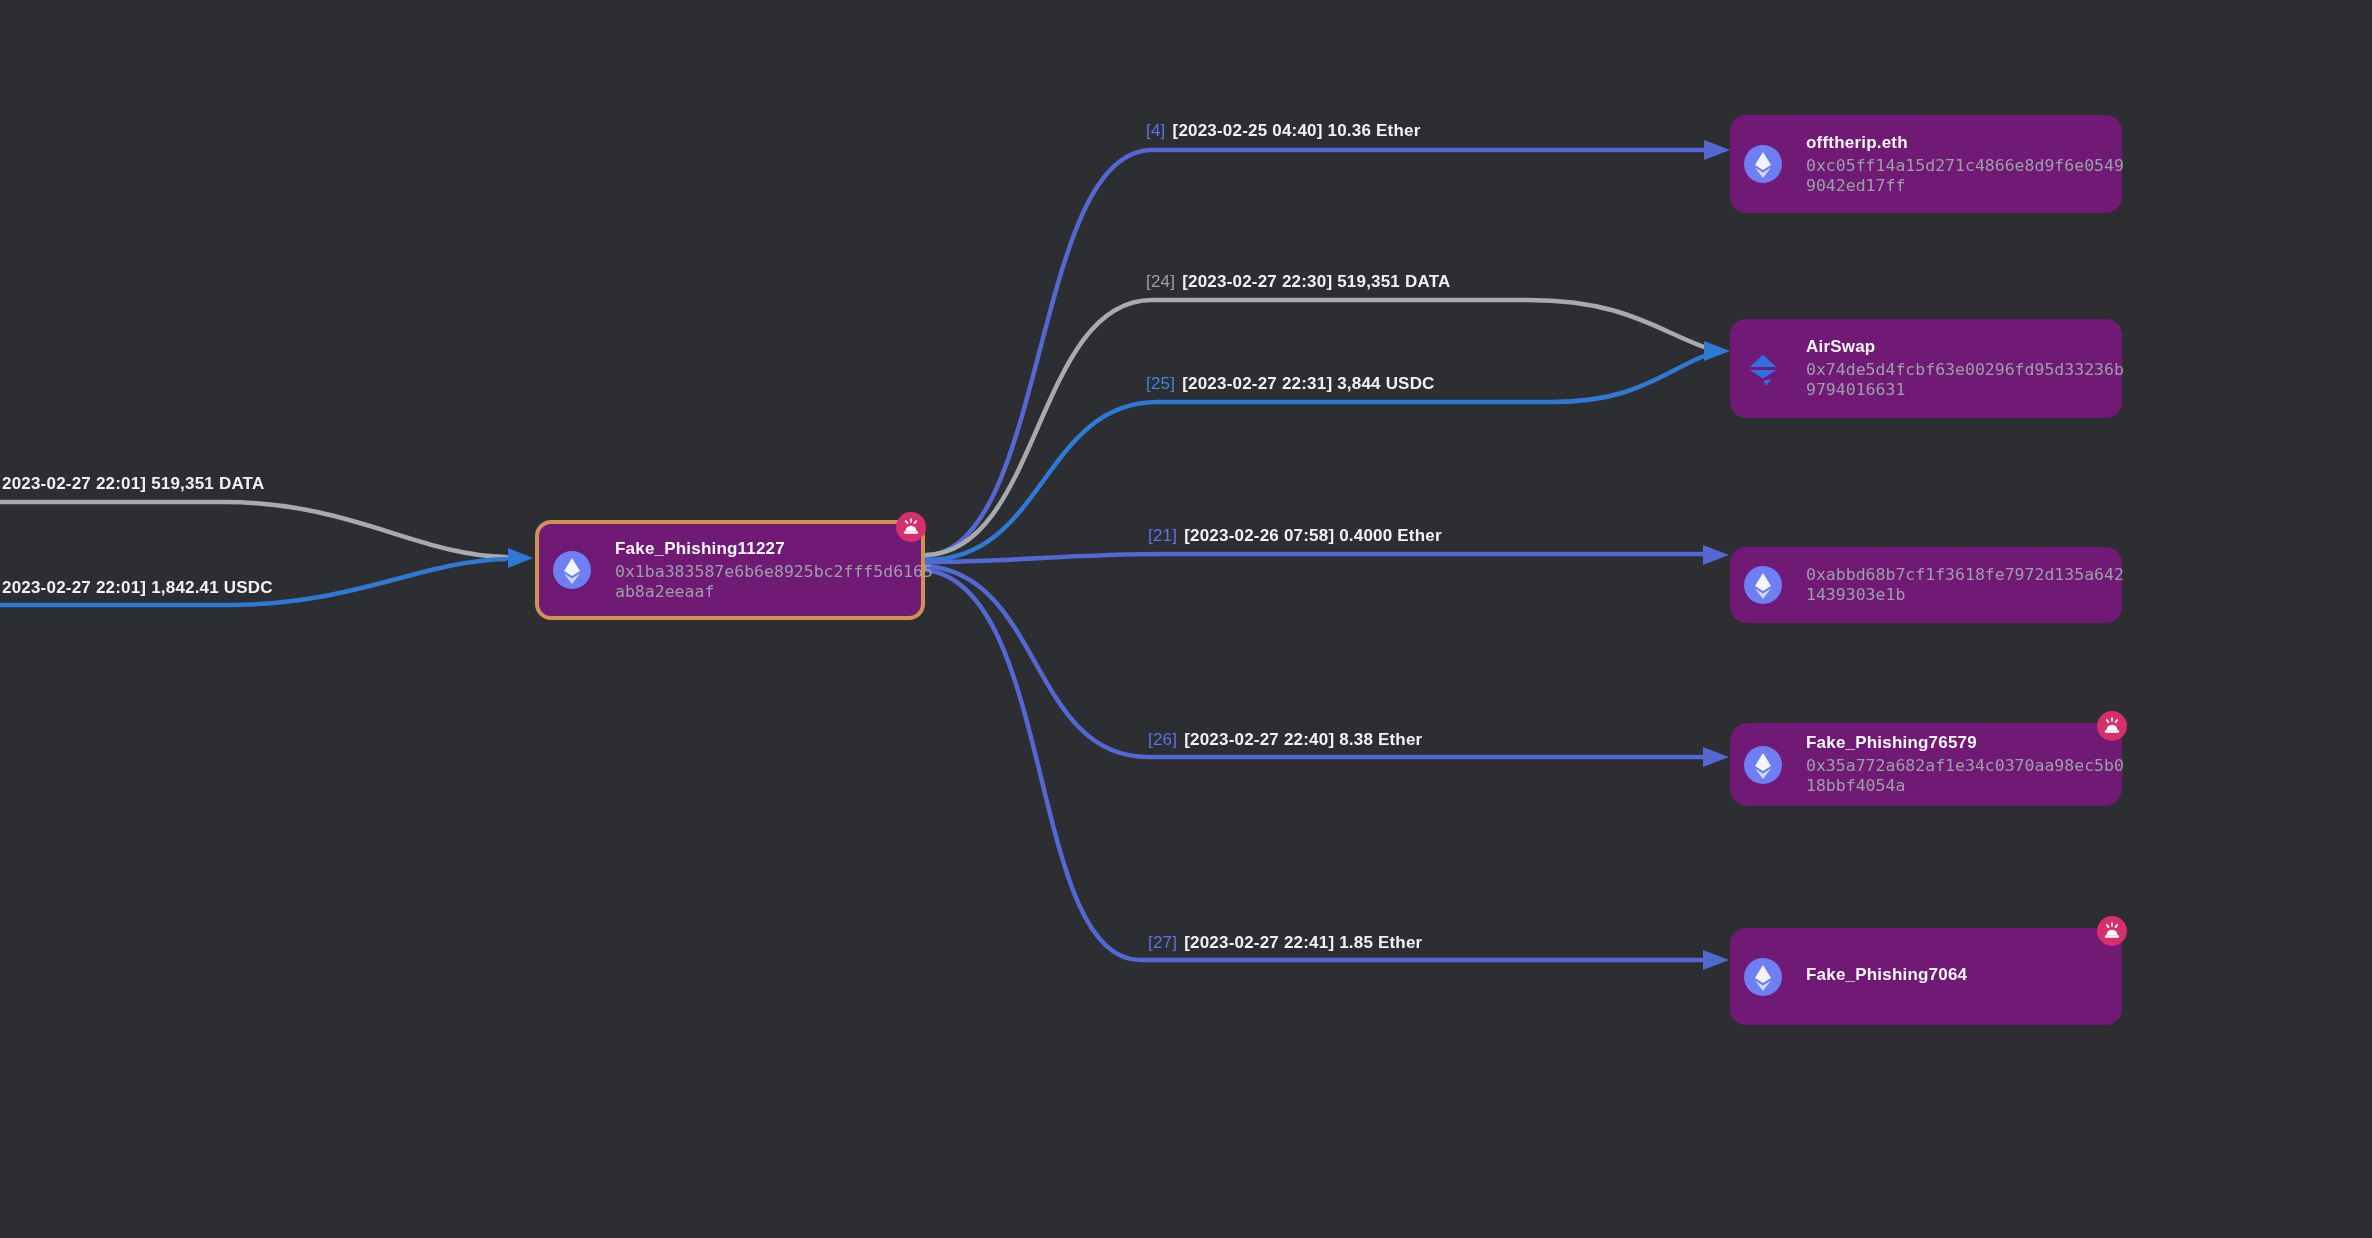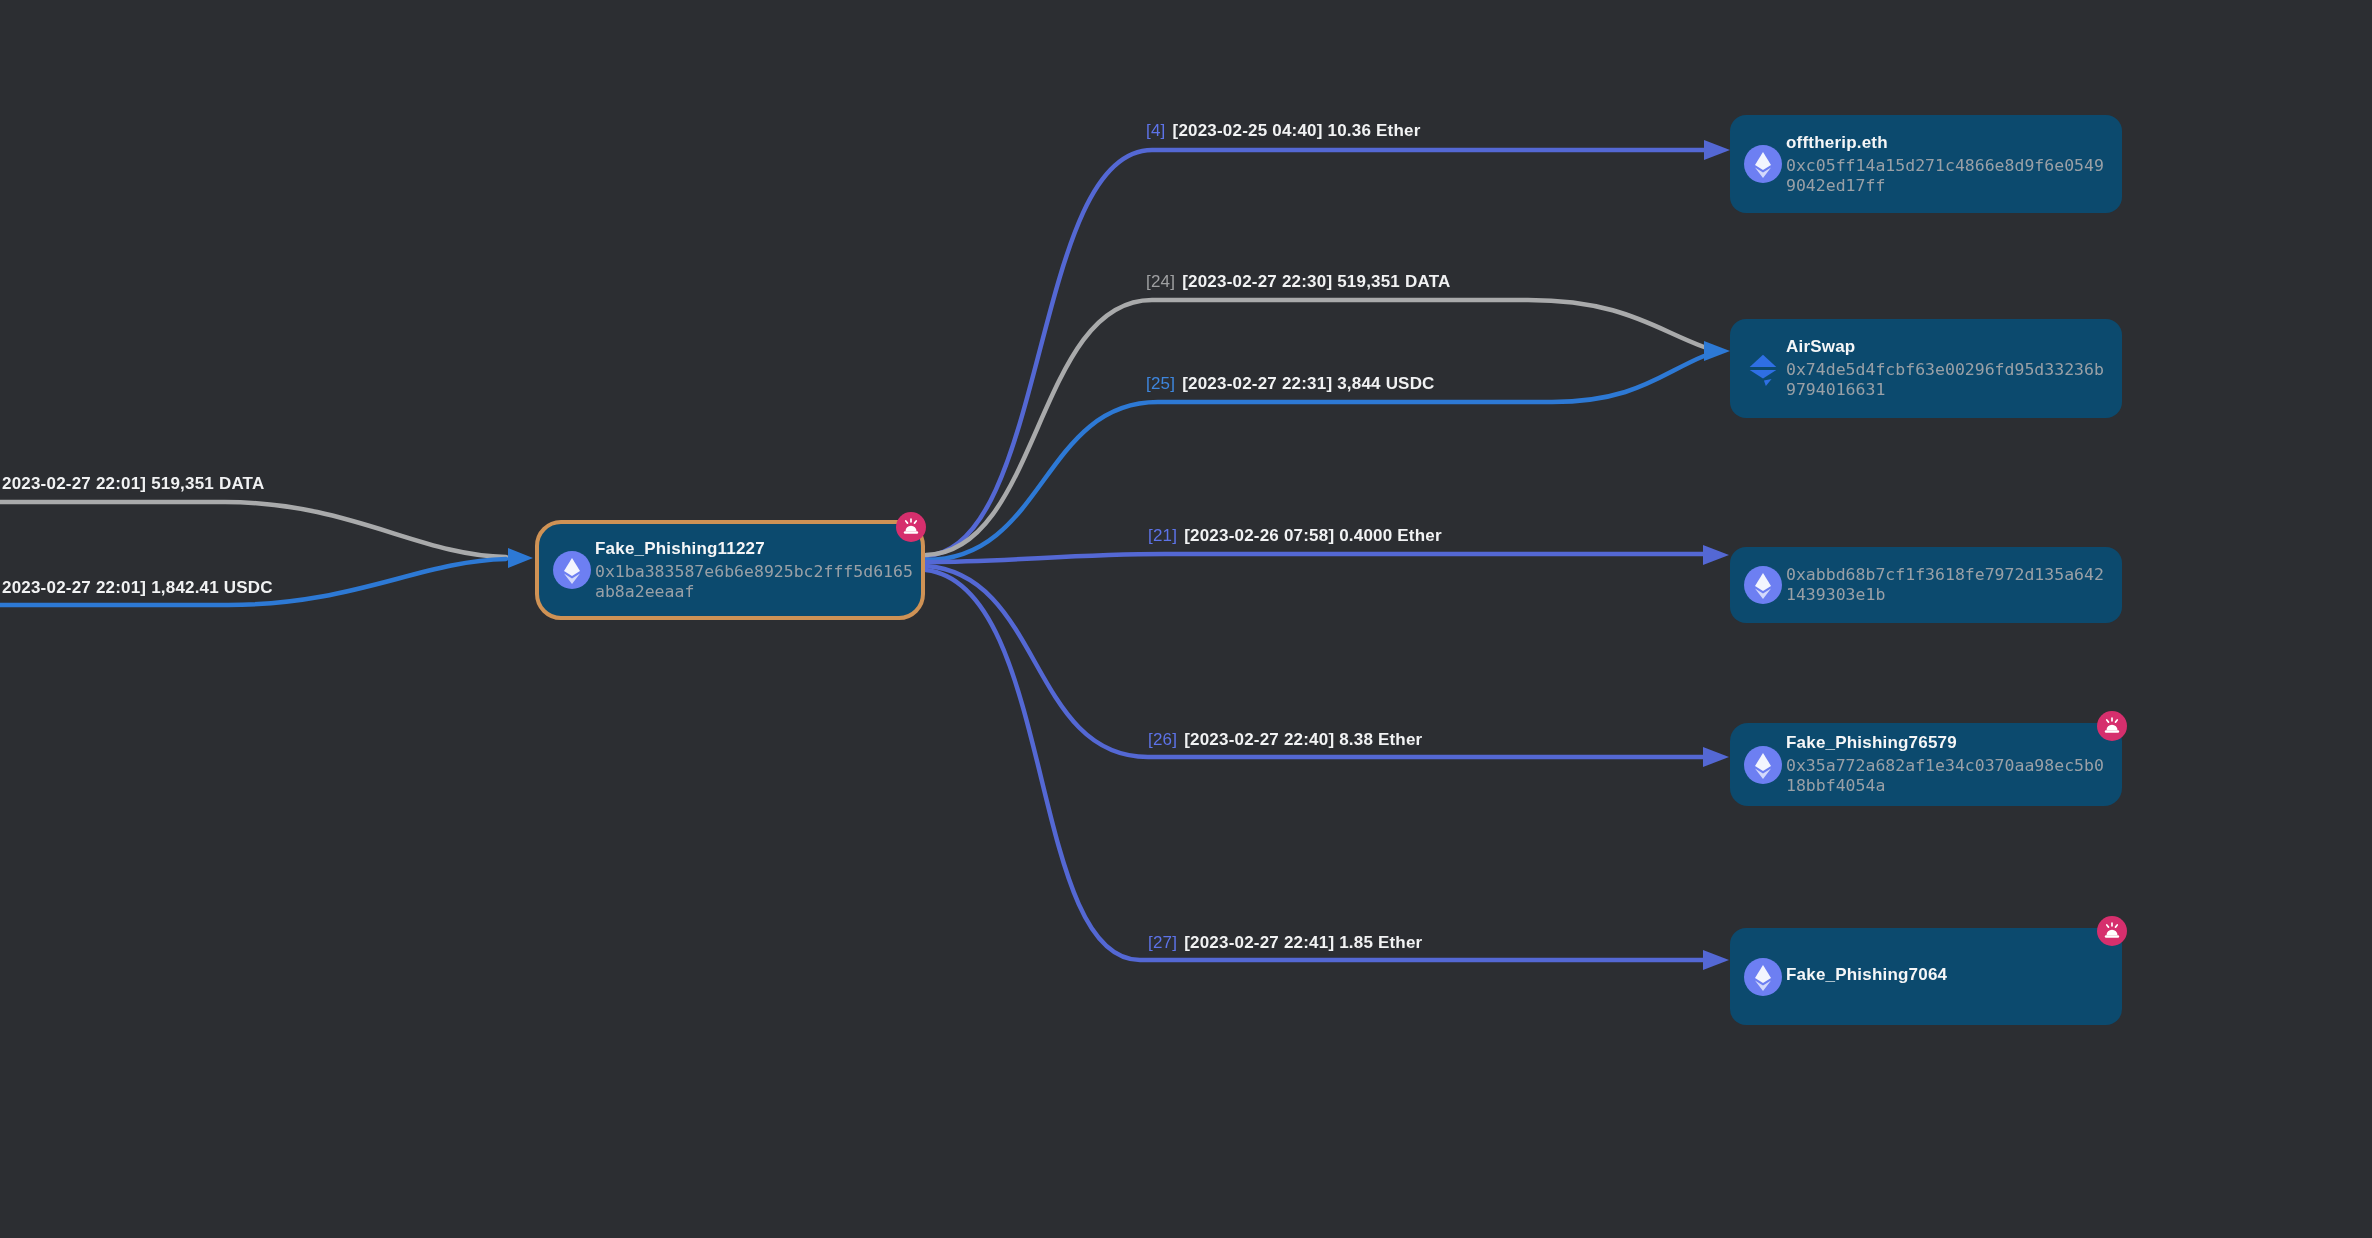--- a/index.html
+++ b/index.html
@@ -1,22 +1,22 @@
 <!DOCTYPE html>
 <html><head>
 <meta charset="utf-8">
 <style>
   html,body{margin:0;padding:0;background:#2c2e32;overflow:hidden;}
   #stage{position:relative;width:2372px;height:1238px;background:#2c2e32;
          font-family:"Liberation Sans","DejaVu Sans",sans-serif;}
   #edge-layer{position:absolute;left:0;top:0;width:2372px;height:1238px;}
   #edge-layer path{fill:none;stroke-width:4.5;stroke-linecap:round;}
 
-  .node{position:absolute;width:392px;background:#0c4a6e;border-radius:16px;
-        display:flex;align-items:center;gap:4px;padding:0 14px;box-sizing:border-box;}
+  .node{position:absolute;width:392px;background:#701a75;border-radius:16px;
+        display:flex;align-items:center;gap:24px;padding:0 14px;box-sizing:border-box;}
   .node.selected{border:4px solid #cf9255;width:390px;}
   .node-icon{flex:0 0 38px;width:38px;height:38px;}
   .node-text{width:322px;}
   .node-title{font-size:17px;font-weight:700;color:#f5f6f7;letter-spacing:.2px;margin-bottom:3px;}
   .node-address{font-family:"DejaVu Sans Mono",monospace;font-size:16.5px;line-height:20px;
                 color:#9aa0a6;word-break:break-all;width:322px;}
   .alert-badge{position:absolute;width:30px;height:30px;right:-5px;top:-12px;}
 
   .edge-label{position:absolute;font-size:17px;font-weight:600;color:#f1f2f3;
               white-space:nowrap;letter-spacing:.2px;}
@@ -84,21 +84,21 @@
   <div class="edge-label" id="label-e21">
     <span class="idx" style="color: rgb(93, 115, 232);">[21]</span><span class="txt">[2023-02-26 07:58] 0.4000 Ether</span>
   </div>
   <div class="edge-label" id="label-e26">
     <span class="idx" style="color: rgb(93, 115, 232);">[26]</span><span class="txt">[2023-02-27 22:40] 8.38 Ether</span>
   </div>
   <div class="edge-label" id="label-e27">
     <span class="idx" style="color: rgb(93, 115, 232); text-align: center;">[27]</span><span class="txt">[2023-02-27 22:41] 1.85 Ether</span>
   </div>
 
-  <div class="node selected" id="node-center" style="border-color: rgb(207, 146, 85); border-radius: 26px;">
+  <div class="node selected" id="node-center" style="border-color: rgb(207, 146, 85);">
     <svg class="node-icon" viewBox="0 0 38 38">
       <circle cx="19" cy="19" r="19" style="fill: rgb(109, 127, 242);"></circle>
       <path d="M19 7 L27 20 L19 25 L11 20 Z" fill="#ffffff" opacity="0.92"></path>
       <path d="M11 22.5 L19 27.5 L27 22.5 L19 33 Z" fill="#ffffff" opacity="0.7"></path>
     </svg>
     <div class="node-text">
       <div class="node-title">Fake_Phishing11227</div>
       <div class="node-address">0x1ba383587e6b6e8925bc2fff5d6165ab8a2eeaaf</div>
     </div>
     <svg class="alert-badge" viewBox="0 0 30 30">

